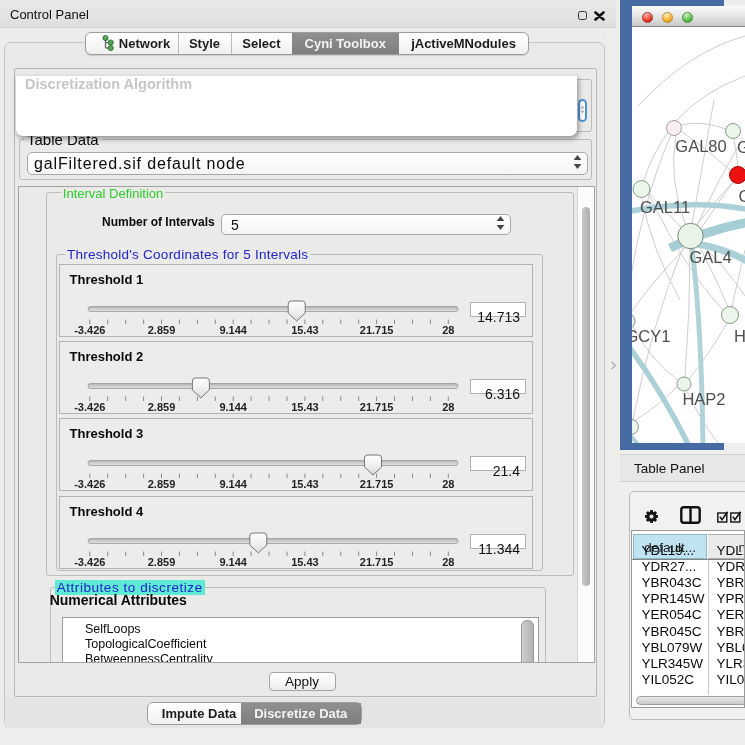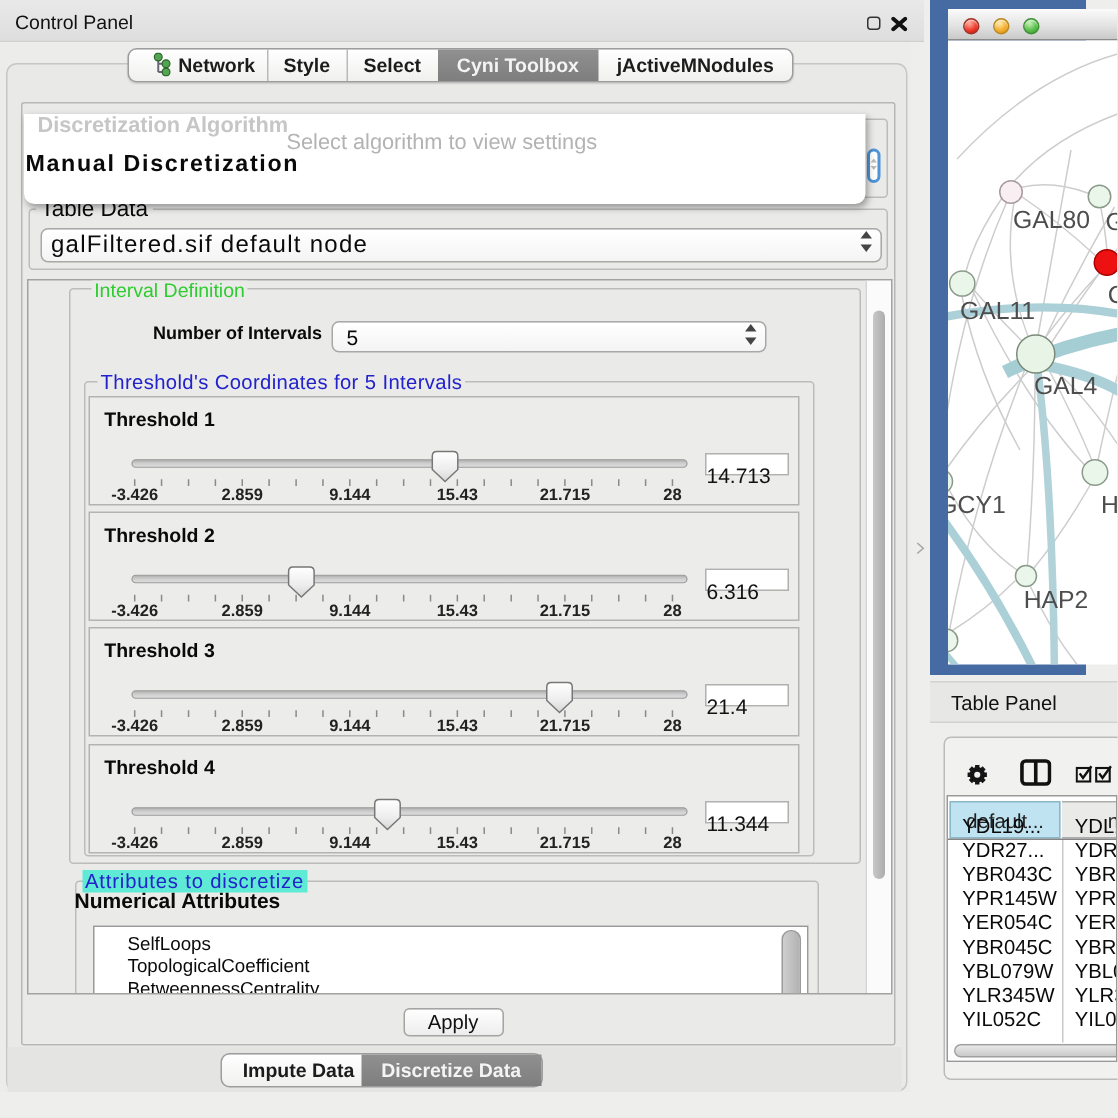--- a/index.html
+++ b/index.html
@@ -34,21 +34,21 @@
 #vsb { position:absolute; right:0; top:0; width:17.5px; height:475px; background:#fbfbfb; border-left:1px solid #d4d4d4; }
 #vsb .thumb { position:absolute; left:4.5px; top:20px; width:8px; height:379px; border-radius:4px; background:linear-gradient(90deg,#c8c8c8,#adadad); }
 #gint { position:absolute; left:27.3px; top:5.2px; width:528px; height:384px; border:1px solid #bcbcbb; border-radius:3px; }
 #gint > .t { position:absolute; top:-7px; left:14px; background:#eaeae9; padding:0 2px; font-size:13px; color:#2ecc2e; }
 #nint { position:absolute; left:83.5px; top:28px; font-size:12px; font-weight:bold; color:#0a0a0a; }
 #combo-n { left:202.5px; top:27px; width:290px; height:21px; line-height:20px; padding-left:9px; font-size:14px; }
 #gthr { position:absolute; left:37.5px; top:67px; width:486.5px; height:317px; border:1px solid #bcbcbb; border-radius:3px; }
 #gthr > .t { position:absolute; top:-8px; left:8px; background:#eaeae9; padding:0 2px; font-size:13.5px; color:#2222cc; letter-spacing:0.25px; }
 .tblock { position:absolute; left:40px; width:474.5px; height:73px; background:#ececeb; border:1px solid #b3b3b2; }
 .tbtitle { position:absolute; left:10px; top:7px; font-size:13px; font-weight:bold; color:#0a0a0a; }
-.tval { position:absolute; left:410.5px; top:37px; width:56px; height:15px; background:#fff; border:1px solid #b0b0af; font-size:14px; color:#111; text-align:left; line-height:29px; padding-right:5px; }
+.tval { position:absolute; left:410.5px; top:37px; width:56px; height:15px; background:#fff; border:1px solid #b0b0af; font-size:14px; color:#111; text-align:right; line-height:29px; padding-right:5px; }
 #gattr { position:absolute; left:31.2px; top:399.5px; width:496px; height:120px; border:1px solid #bcbcbb; border-radius:3px; }
 #gattr > .t { position:absolute; top:-8px; left:4px; background:#5eead4; padding:0 2px; font-size:13.5px; color:#2222cc; letter-spacing:0.55px; }
 #numattr { position:absolute; left:31.2px; top:405px; font-size:14px; font-weight:bold; color:#0a0a0a; }
 #attrlist { position:absolute; left:43.5px; top:430px; width:477px; height:60px; background:#fff; border:1px solid #999; }
 #attrlist .item { position:absolute; left:22px; font-size:12.5px; color:#0a0a0a; }
 #attrlist .sb { position:absolute; right:4px; top:2px; width:13px; height:55px; background:linear-gradient(90deg,#cfcfcf,#b2b2b2); border:1px solid #9a9a9a; border-radius:6px; }
 #apply { left:268.5px; top:671.5px; width:67px; height:19.5px; background:linear-gradient(#ffffff,#ededed); border:1px solid #a4a4a3; border-radius:4px; font-size:13.5px; color:#111; text-align:center; line-height:18px; }
 #btabs { left:147px; top:702px; height:23px; background:linear-gradient(#ffffff,#f0f0ef); border:1px solid #9d9d9d; border-radius:6px; display:flex; align-items:center; }
 #btabstrip { left:4.5px; top:697.5px; width:596px; height:30.5px; background:#e4e4e3; }
 #bluewin { left:620px; top:0; width:104px; height:450px; background:#466ba3; }
@@ -312,22 +312,20 @@
     <div class="item" style="top:19px">TopologicalCoefficient</div>
     <div class="item" style="top:34px">BetweennessCentrality</div>
     <div class="sb"></div>
   </div>
   <div id="vsb">
       <div class="thumb"></div>
     </div>
 </div>
 <div id="popup" class="abs">
   <span class="faint1">Discretization Algorithm</span>
-  <span class="faint2">Select algorithm to view settings</span>
-  <span class="it1">Manual Discretization</span>
 </div>
 <div class="abs" id="btabstrip"></div>
 <div class="abs" id="apply">Apply</div>
 <div class="abs" id="btabs">
   <div class="tab first" style="width:93px">Impute Data</div>
   <div class="tab sel" style="width:119.5px">Discretize Data</div>
 </div>
 <div class="abs" id="tabbar">
   <div class="tab first" style="width:92px"><svg width="13" height="16" viewBox="0 0 13 16" style="margin-right:4px">
         <line x1="3.5" y1="3" x2="3.5" y2="13" stroke="#667" stroke-width="1.3"></line>

